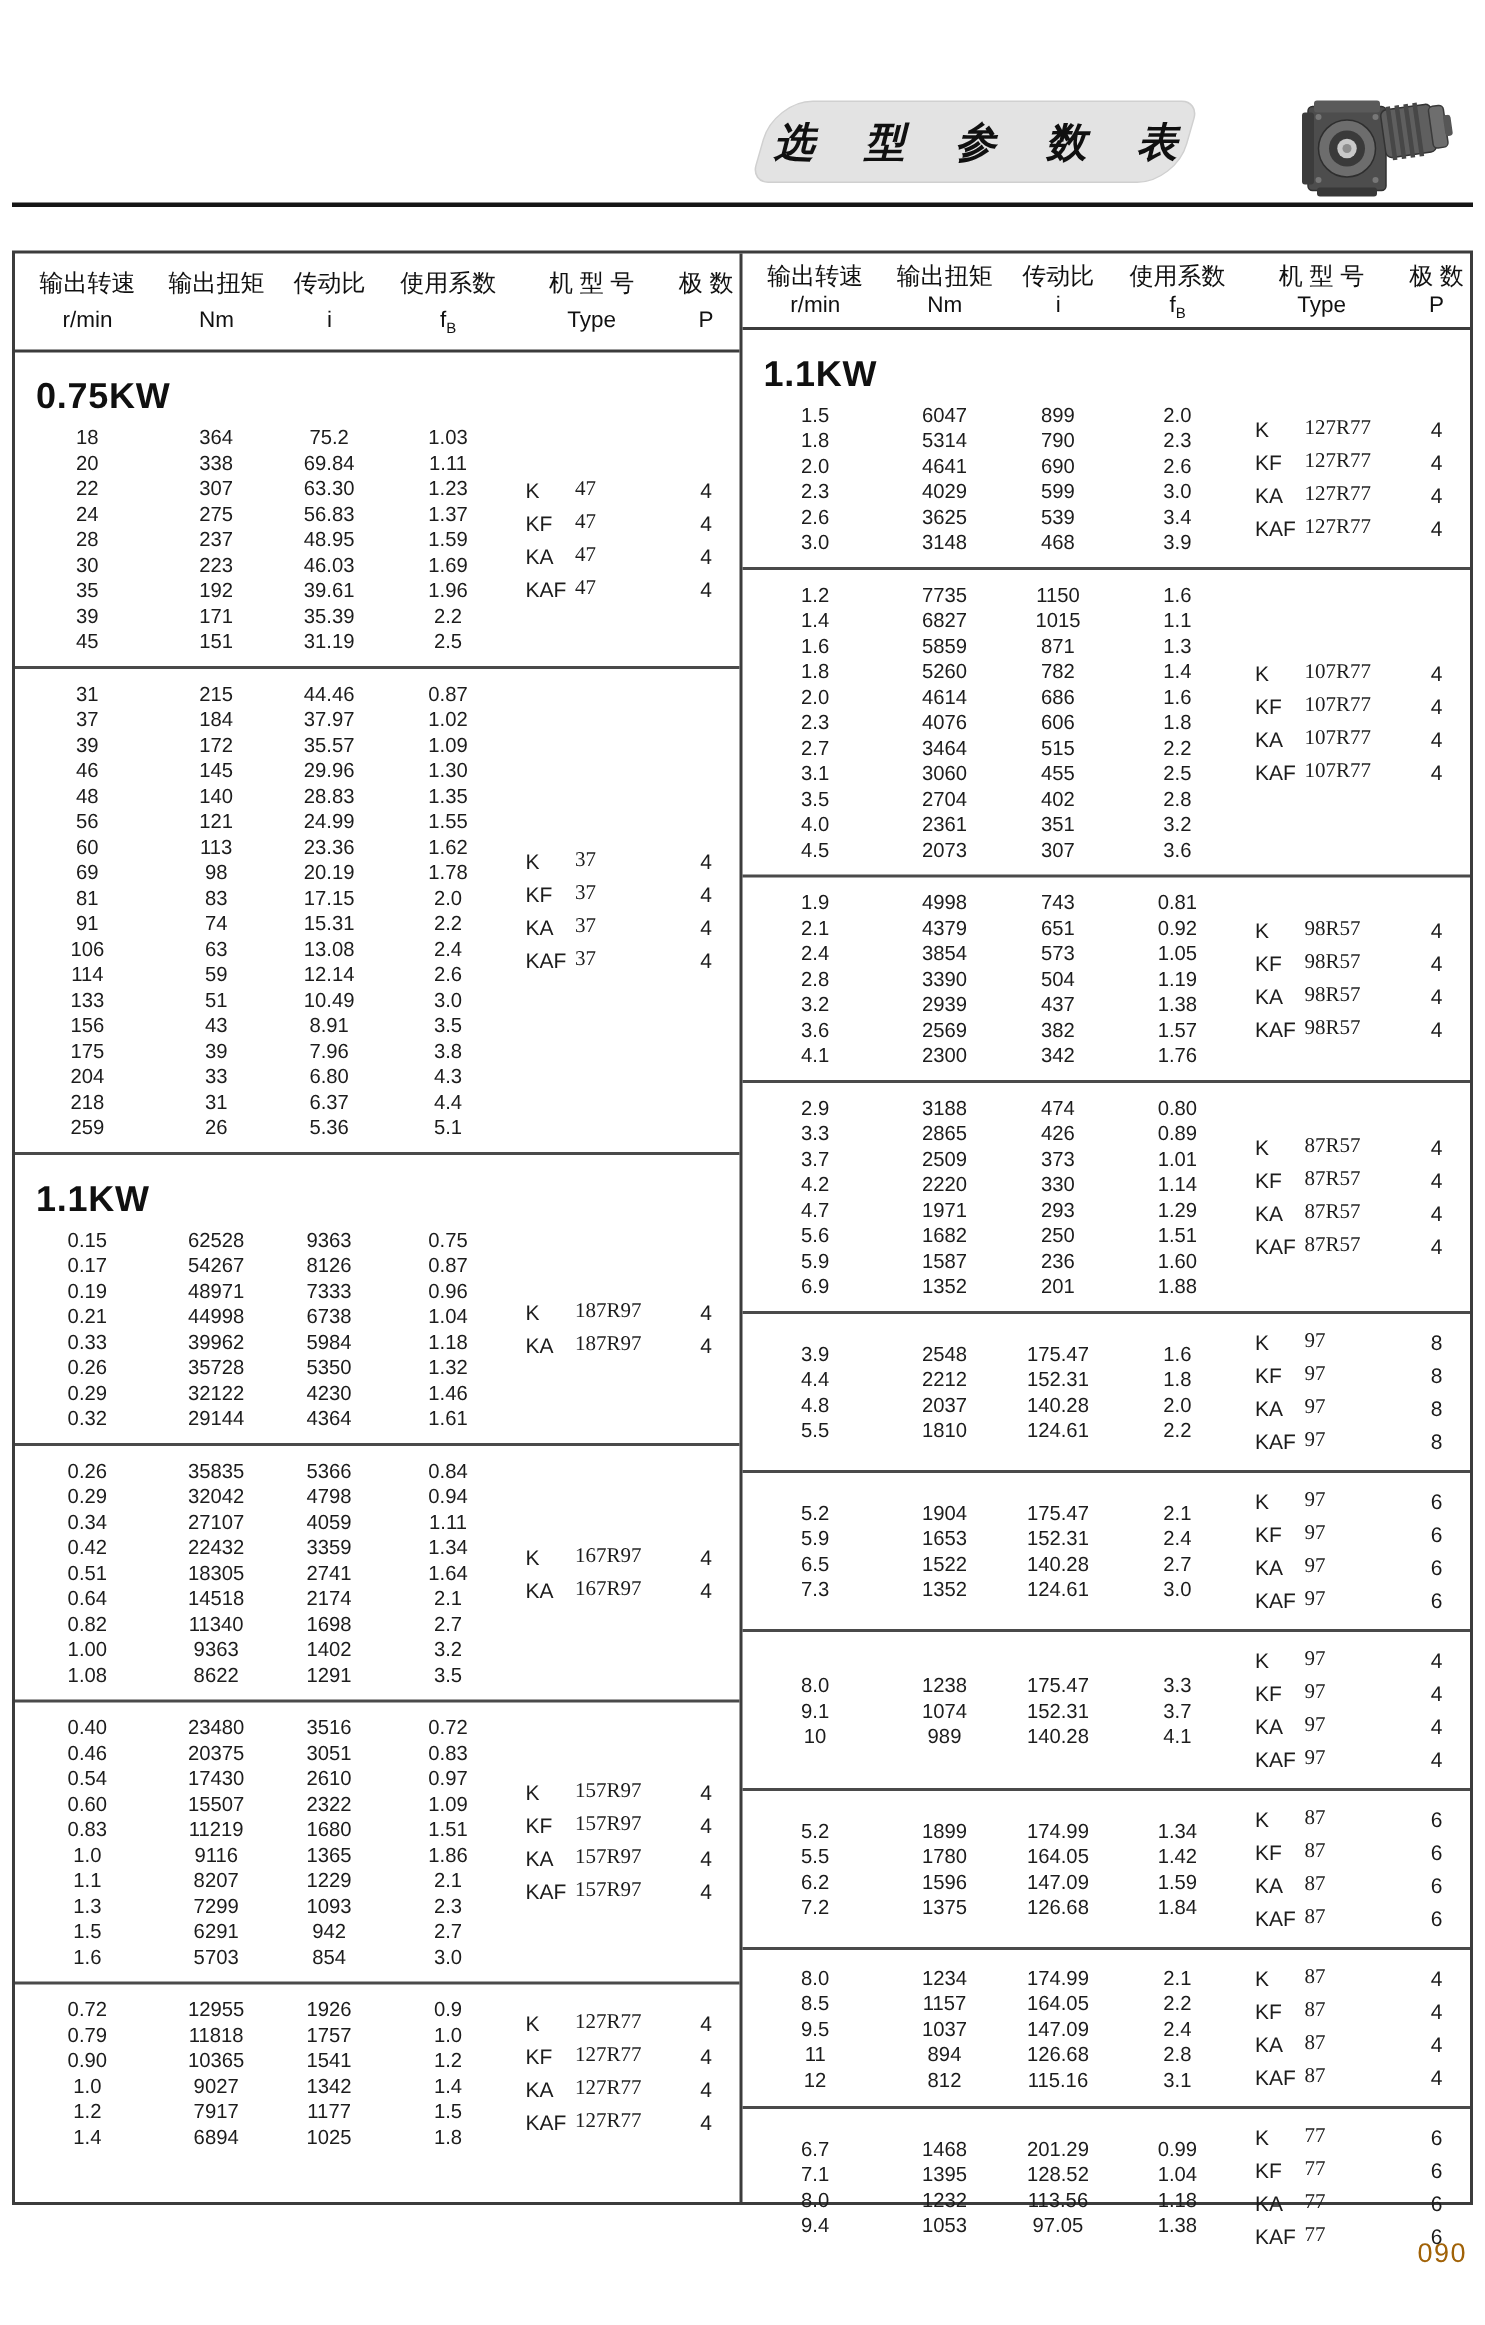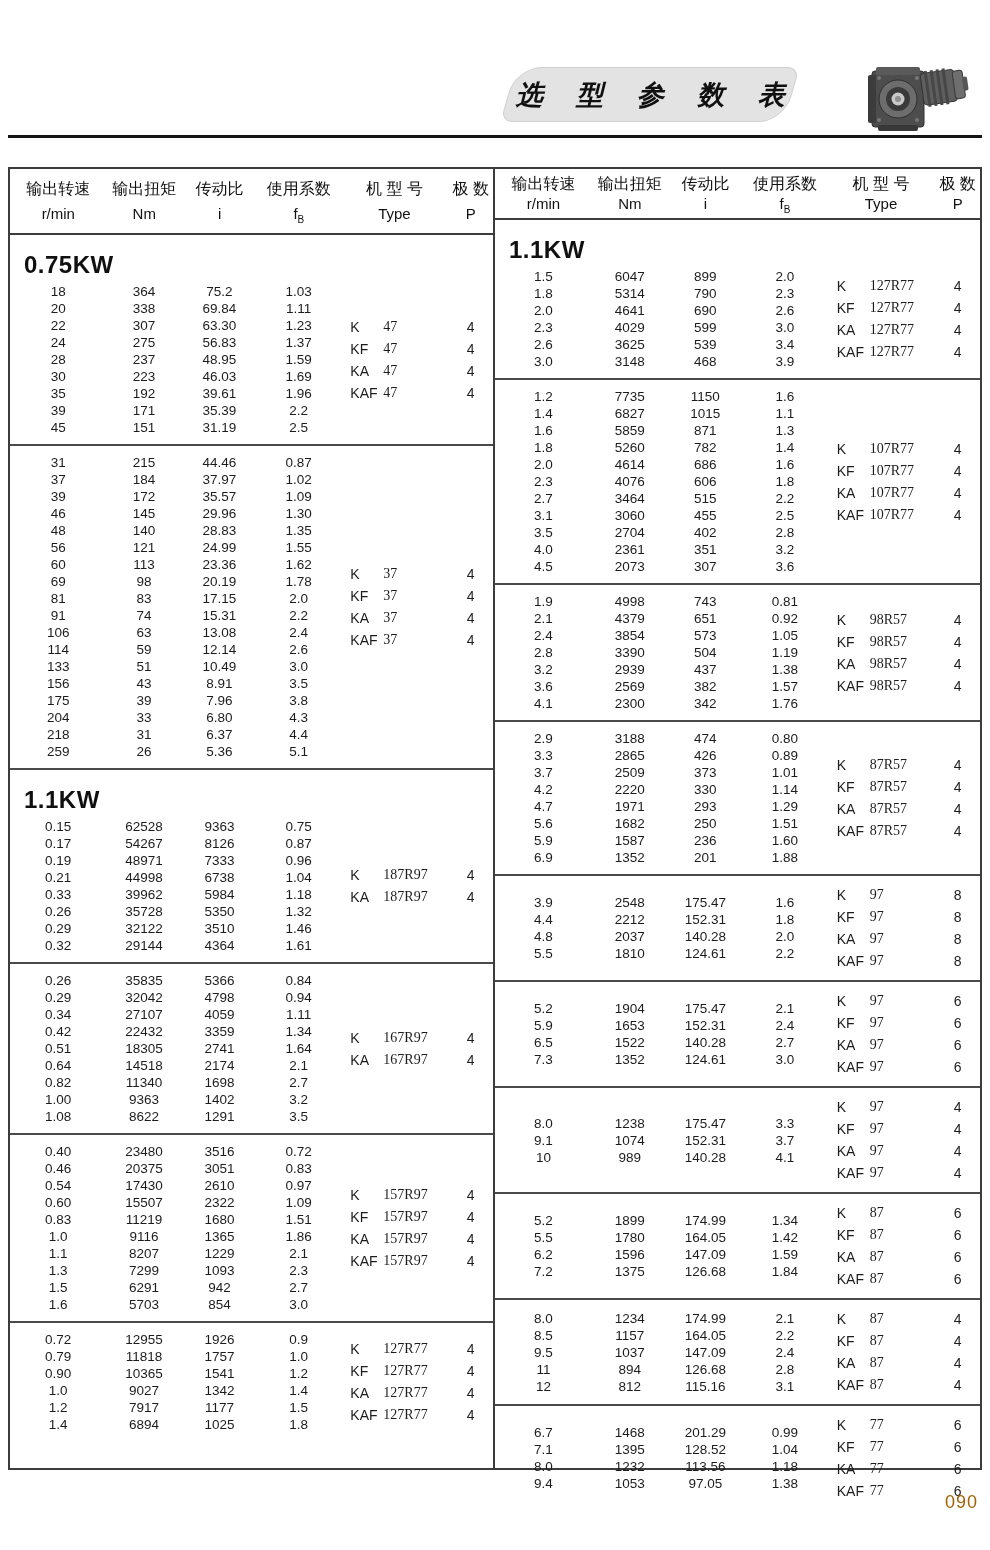--- a/index.html
+++ b/index.html
@@ -386,21 +386,21 @@
                 </div>
               <div class="row">
                   <div class="val">0.26</div>
                   <div class="val">35728</div>
                   <div class="val">5350</div>
                   <div class="val">1.32</div>
                 </div>
               <div class="row">
                   <div class="val">0.29</div>
                   <div class="val">32122</div>
-                  <div class="val">3510</div>
+                  <div class="val">4230</div>
                   <div class="val">1.46</div>
                 </div>
               <div class="row">
                   <div class="val">0.32</div>
                   <div class="val">29144</div>
                   <div class="val">4364</div>
                   <div class="val">1.61</div>
                 </div>
             </div>
             <div class="types-block">

